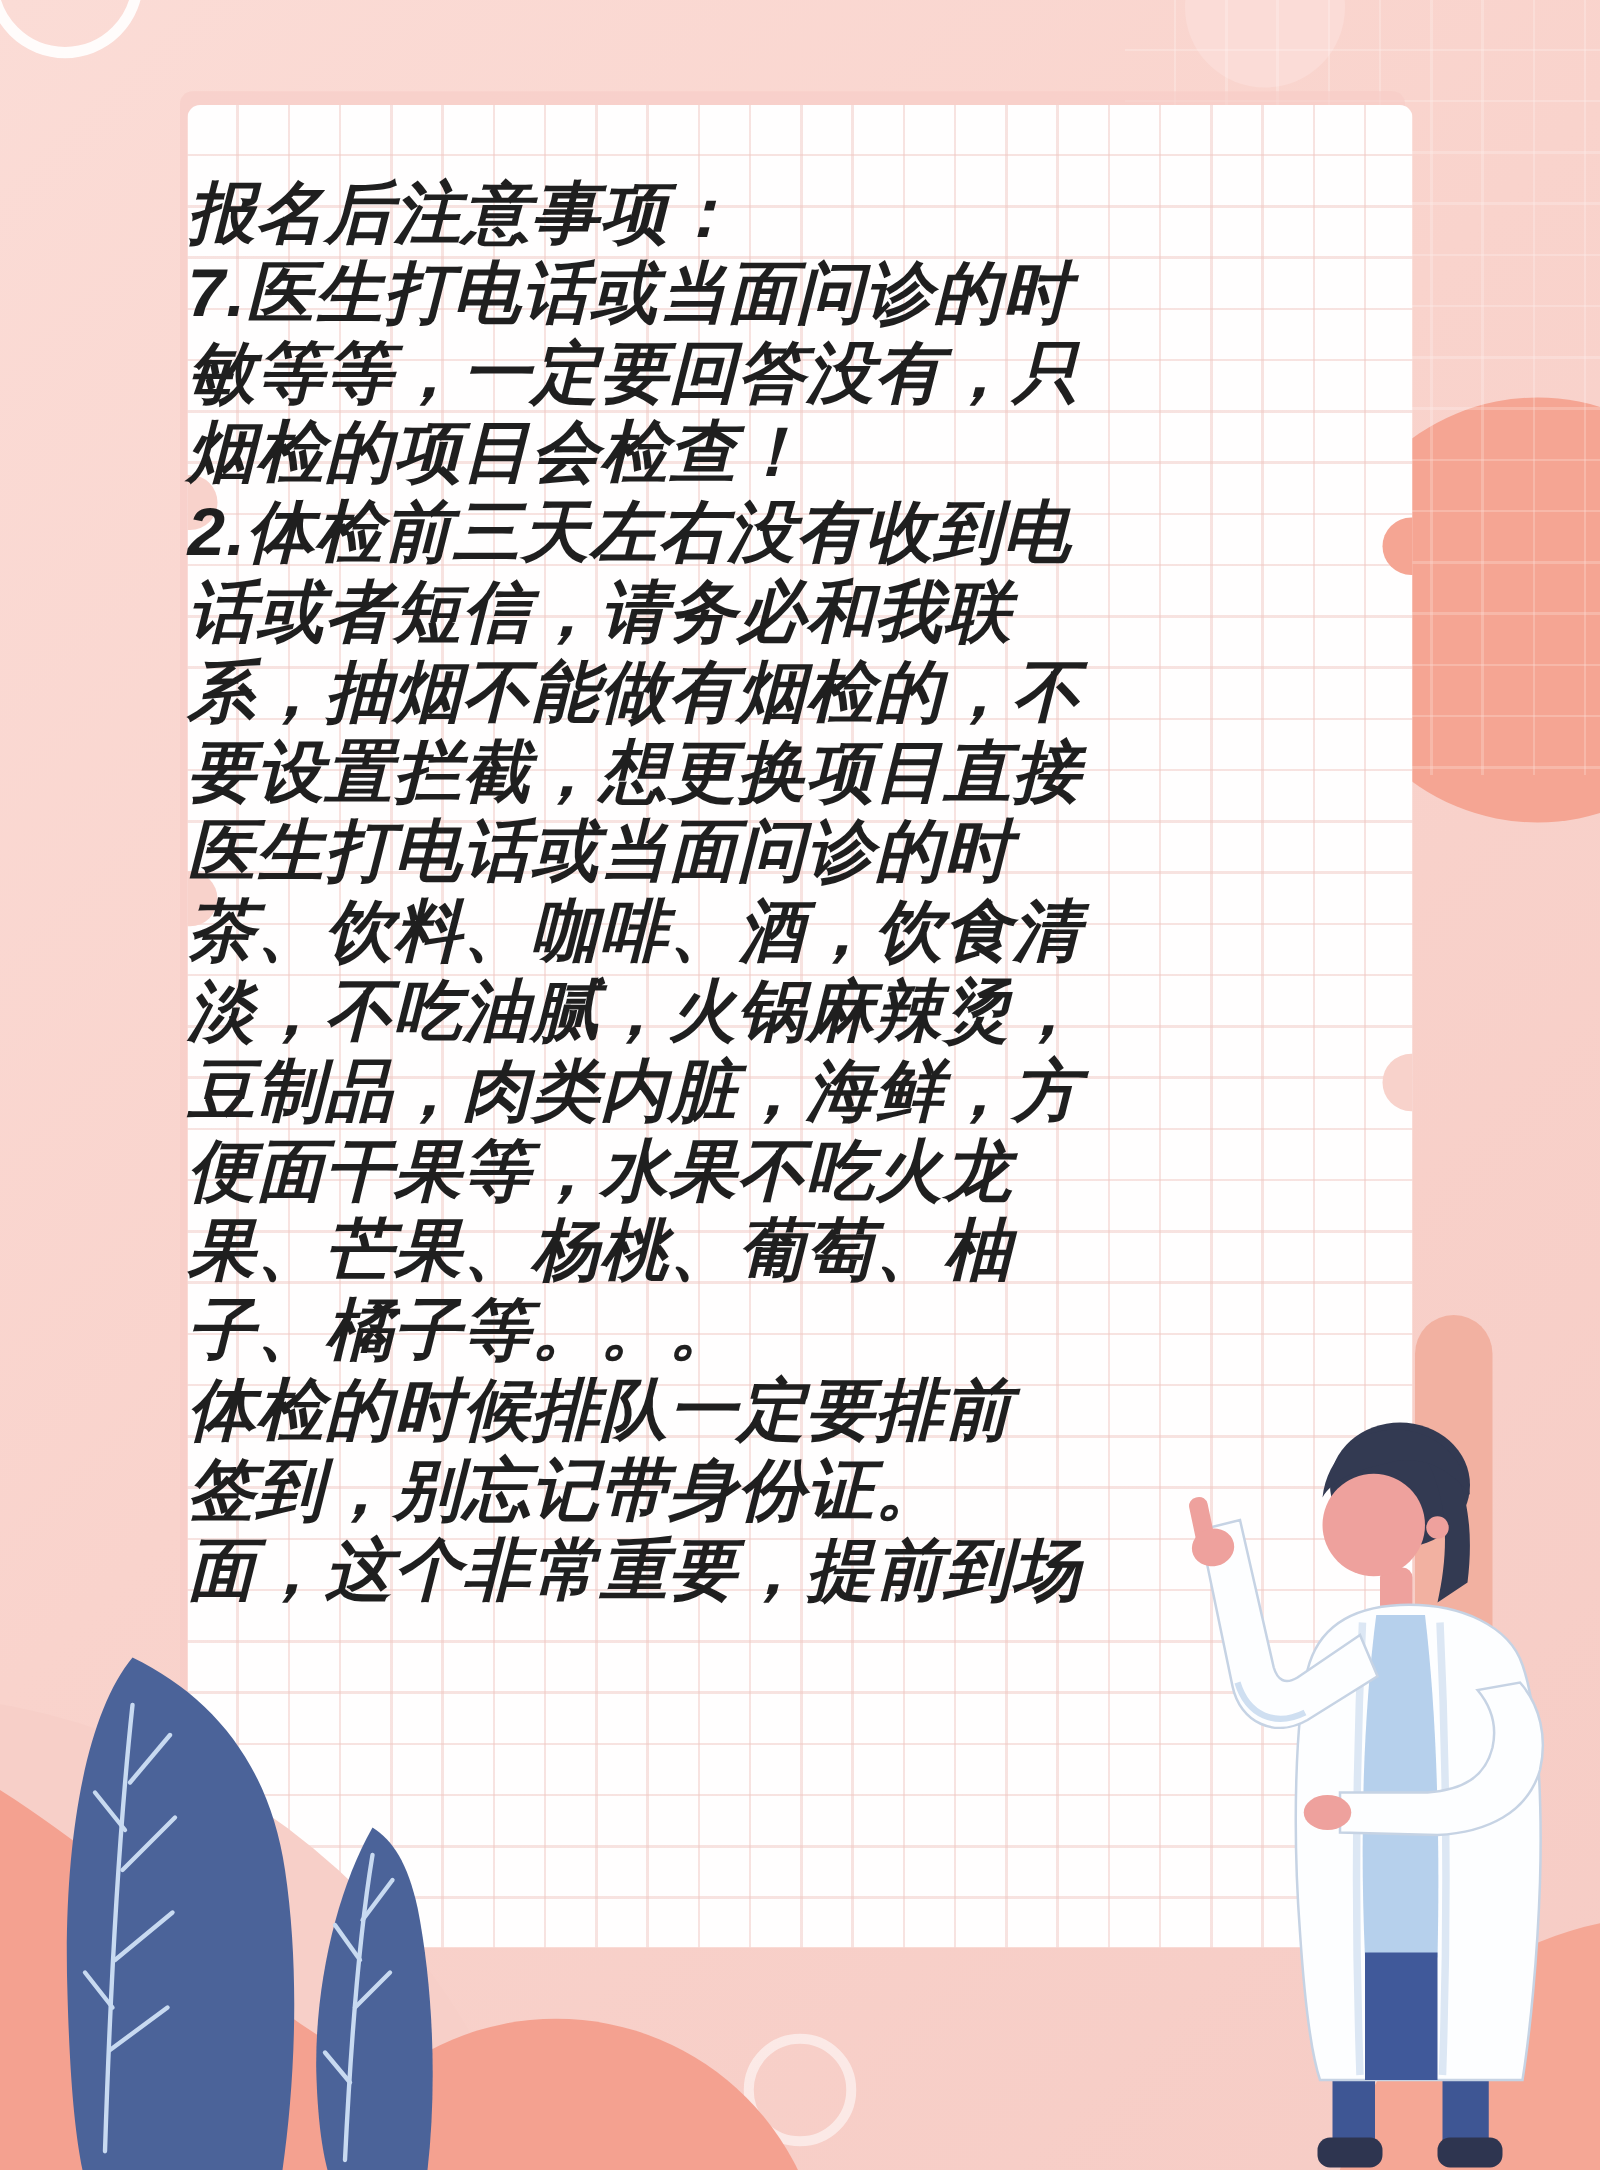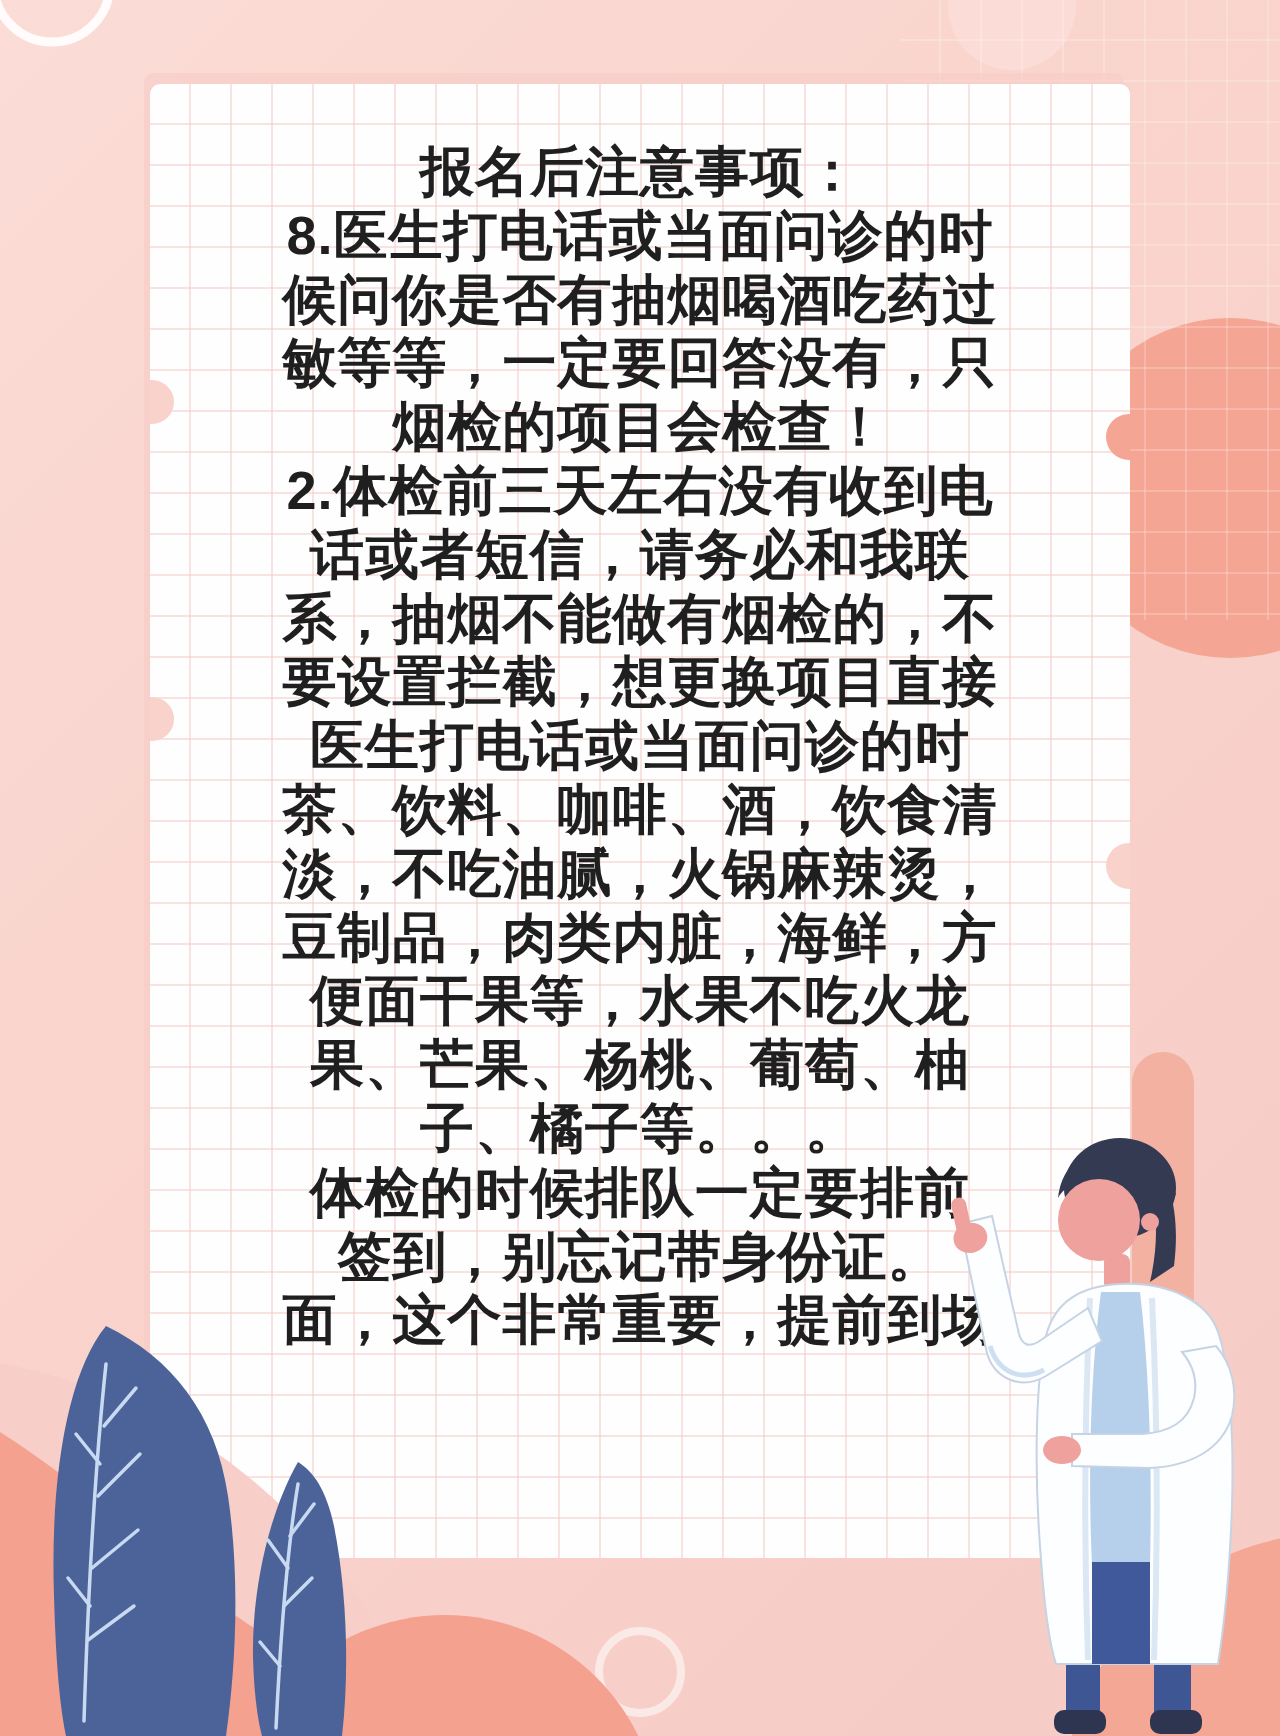--- a/index.html
+++ b/index.html
@@ -22,21 +22,21 @@
   
   .notch{position:absolute;}
   .notch.left{width:24px;height:44px;border-radius:0 24px 24px 0;}
   .notch.right{width:24px;height:46px;border-radius:24px 0 0 24px;}
   .n1{left:150px;top:380px;background:#f8d2cb;}
   .n2{left:150px;top:697px;background:#f8d2cb;}
   .n3{left:1106px;top:414px;background:#f5a593;}
   .n4{left:1106px;top:843px;background:#f8d2cb;}
   
   .notice{left:150px;top:140px;width:980px;color:#1f1f1f;font-weight:600;
-    font-size:54px;letter-spacing:1px;text-align:center;}
+    font-size:54px;letter-spacing:1px;text-align:left;font-style:italic;}
   .notice .line{height:63.8px;line-height:63.8px;white-space:nowrap;}
 </style>
 </head>
 <body>
 
 <div class="page">
 
   <svg class="abs" style="left:0;top:0;" width="1280" height="1736" viewBox="0 0 1280 1736">
     <circle cx="52" cy="-16" r="58" fill="none" stroke="rgba(255,255,255,0.9)" stroke-width="9"></circle>
     <circle cx="1012" cy="6" r="64" fill="#fbdcd7"></circle>
@@ -50,22 +50,21 @@
 
   <div class="abs card"></div>
   <div class="notch left n1"></div>
   <div class="notch left n2"></div>
   <div class="notch right n3"></div>
   <div class="notch right n4"></div>
 
   <div class="abs notice">
     <div class="line">报名后注意事项：</div>
     <div>
-        <div class="line">8.医生打电话或当面问诊的时</div>
-        <div class="line">候问你是否有抽烟喝酒吃药过</div>
+        <div class="line">7.医生打电话或当面问诊的时</div>
         <div class="line">敏等等，一定要回答没有，只</div>
         <div class="line">烟检的项目会检查！</div>
         <div class="line">2.体检前三天左右没有收到电</div>
         <div class="line">话或者短信，请务必和我联</div>
         <div class="line">系，抽烟不能做有烟检的，不</div>
         <div class="line">要设置拦截，想更换项目直接</div>
         <div class="line">医生打电话或当面问诊的时</div>
         <div class="line">茶、饮料、咖啡、酒，饮食清</div>
         <div class="line">淡，不吃油腻，火锅麻辣烫，</div>
         <div class="line">豆制品，肉类内脏，海鲜，方</div>

